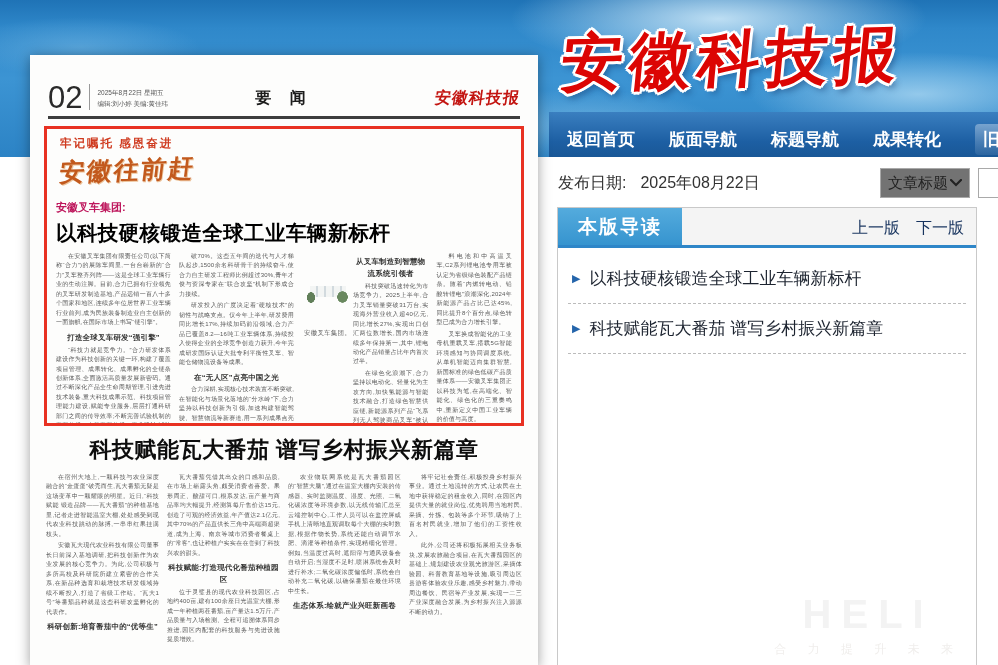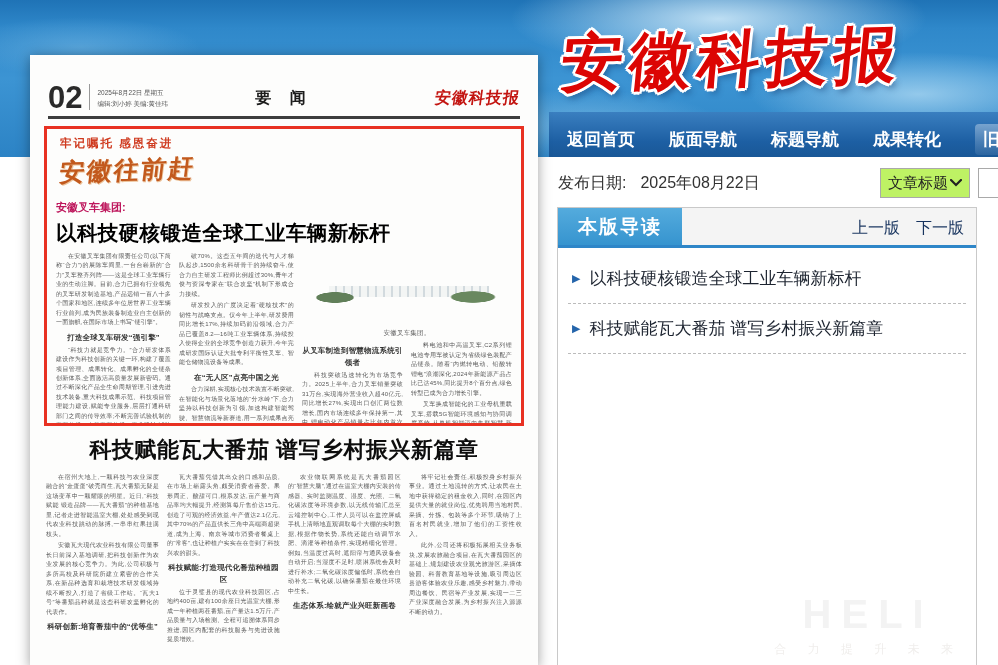--- a/index.html
+++ b/index.html
@@ -34,21 +34,21 @@
   .nav-item { color:#fff; font-size:17px; font-weight:bold; white-space:nowrap; cursor:pointer; }
   .nav-item.hl { background: linear-gradient(180deg, rgba(255,255,255,.35), rgba(255,255,255,.08)); border-radius:4px; padding:4px 8px; }
 
   
   .right-panel { position:absolute; left:549px; top:157px; width:449px; height:508px; background:#fff; }
   .date-row { position:absolute; left:9px; top:10px; width:432px; height:32px; display:flex; align-items:center; }
   .date-label, .date-value { font-size:16px; color:#333; }
   .date-value { margin-left:14px; }
   .select-box {
     position:absolute; right:20px; top:1px; width:90px; height:30px;
-    border:1px solid #a9a9a9; background:#bef264; display:flex; align-items:center;
+    border:1px solid #a9a9a9; background:#737373; display:flex; align-items:center;
     justify-content:space-between; padding:0 7px; font-size:15px; color:#222; cursor:pointer;
   }
   .select-stub { position:absolute; right:-12px; top:1px; width:24px; height:30px; border:1px solid #a9a9a9; background:#fff; }
   .chev { width:12px; height:8px; }
 
   .guide-panel { position:absolute; left:8px; top:50px; width:420px; height:470px; border:1px solid #c9c9c9; background:#fff; }
   .guide-header { position:relative; height:40px; background:#f4f4f4; border-bottom:3px solid #2e86c8; display:flex; align-items:stretch; }
   .guide-tab {
     width:124px; background: linear-gradient(180deg,#54abdd 0%, #3694cf 100%);
     color:#fff; font-size:19px; font-weight:bold; display:flex; align-items:center; justify-content:center; letter-spacing:2px;
@@ -63,21 +63,21 @@
   .watermark { position:absolute; right:14px; bottom:18px; text-align:center; pointer-events:none; }
   .wm-big { font-size:40px; font-weight:900; letter-spacing:10px; color:#f3f3f3; }
   .wm-small { font-size:12px; letter-spacing:9px; color:#f0eeec; margin-top:4px; }
 
   
   .paper {
     position:absolute; left:30px; top:55px; width:508px; height:612px;
     background:#fdfdfc; box-shadow: 0 2px 12px rgba(0,0,0,.38);
   }
   .p-head { position:relative; margin:24px 18px 0 18px; height:32px; display:flex; align-items:flex-end; }
-  .p-no { font-size:31px; font-weight:bold; color:#2a2a2a; line-height:.85; }
+  .p-no { font-size:31px; font-weight:normal; color:#2a2a2a; line-height:.85; }
   .p-div { width:1px; height:26px; background:#999; margin:0 7px 1px 7px; }
   .p-meta { font-size:6.5px; color:#555; line-height:1.6; padding-bottom:2px; }
   .p-section { position:absolute; left:50%; transform:translateX(-50%); bottom:2px; font-size:16px; font-weight:bold; letter-spacing:7px; color:#1c1c1c; }
   .p-mast { position:absolute; right:0; bottom:2px; font-size:16px; font-weight:bold; color:#c31511; transform:skewX(-8deg); letter-spacing:1px; }
   .p-rule { margin:5px 18px 0 18px; height:3px; background:#3d3d3d; }
 
   
   .redbox { position:relative; margin:7px 14px 0 14px; border:3px solid #e83122; padding:7px 9px 6px 9px; height:300px; overflow:hidden; }
   .rb-top { display:flex; gap:14px; align-items:flex-start; margin-bottom:5px;flex-direction:column; }
   .rb-brand { width:176px; flex:none; padding-left:4px; }
@@ -86,21 +86,21 @@
   .rb-headblock { flex:1; }
   .rb-kicker { font-size:11px; font-weight:bold; color:#be185d; margin-bottom:4px; }
   .rb-headline { font-size:20.5px; font-weight:900; color:#000; white-space:nowrap; letter-spacing:.4px; }
 
   .micro { font-size:6px; line-height:1.58; color:#3f3f3f; text-align:justify; letter-spacing:.2px; opacity:.88; }
   .micro p { text-indent:2em; margin-bottom:2px; }
   .subhead { font-size:7.5px; font-weight:bold; color:#151515; text-align:center; margin:4px 0; opacity:1; text-indent:0 !important; }
 
   .rb-body { display:flex; gap:8px; height:212px; overflow:hidden; }
   .rb-col { width:115px; flex:none; overflow:hidden; }
-  .rb-right { flex:1; display:flex; flex-direction:column; }
+  .rb-right { flex:1; display:flex; flex-direction:row; }
   .photo-wrap { margin:2px 2px 3px 2px; }
   .photo {
     height:72px; position:relative; overflow:hidden;
     background: linear-gradient(180deg,#5fa7dd0 0%, #6fb0dd 0%, #9ecbe9 34%, #cfe3f1 48%, #e9edec 52%, #b9c7b3 60%, #8ea887 66%, #ccd2ca 74%, #d8d9d3 100%);
   }
   .photo .bld { position:absolute; left:12%; right:10%; top:44%; height:16%; background:repeating-linear-gradient(90deg,#f2f4f4 0 6px,#cdd6da 6px 8px); }
   .photo .tree1 { position:absolute; left:4%; top:52%; width:22%; height:18%; background:radial-gradient(ellipse at center,#4c6e43 0 55%,transparent 60%); }
   .photo .tree2 { position:absolute; right:5%; top:50%; width:26%; height:20%; background:radial-gradient(ellipse at center,#55794a 0 55%,transparent 60%); }
   .photo-caption { font-size:6.5px; color:#444; text-align:center; margin-top:2px; }
   .rb-lower { display:flex; gap:8px; flex:1; overflow:hidden; }

